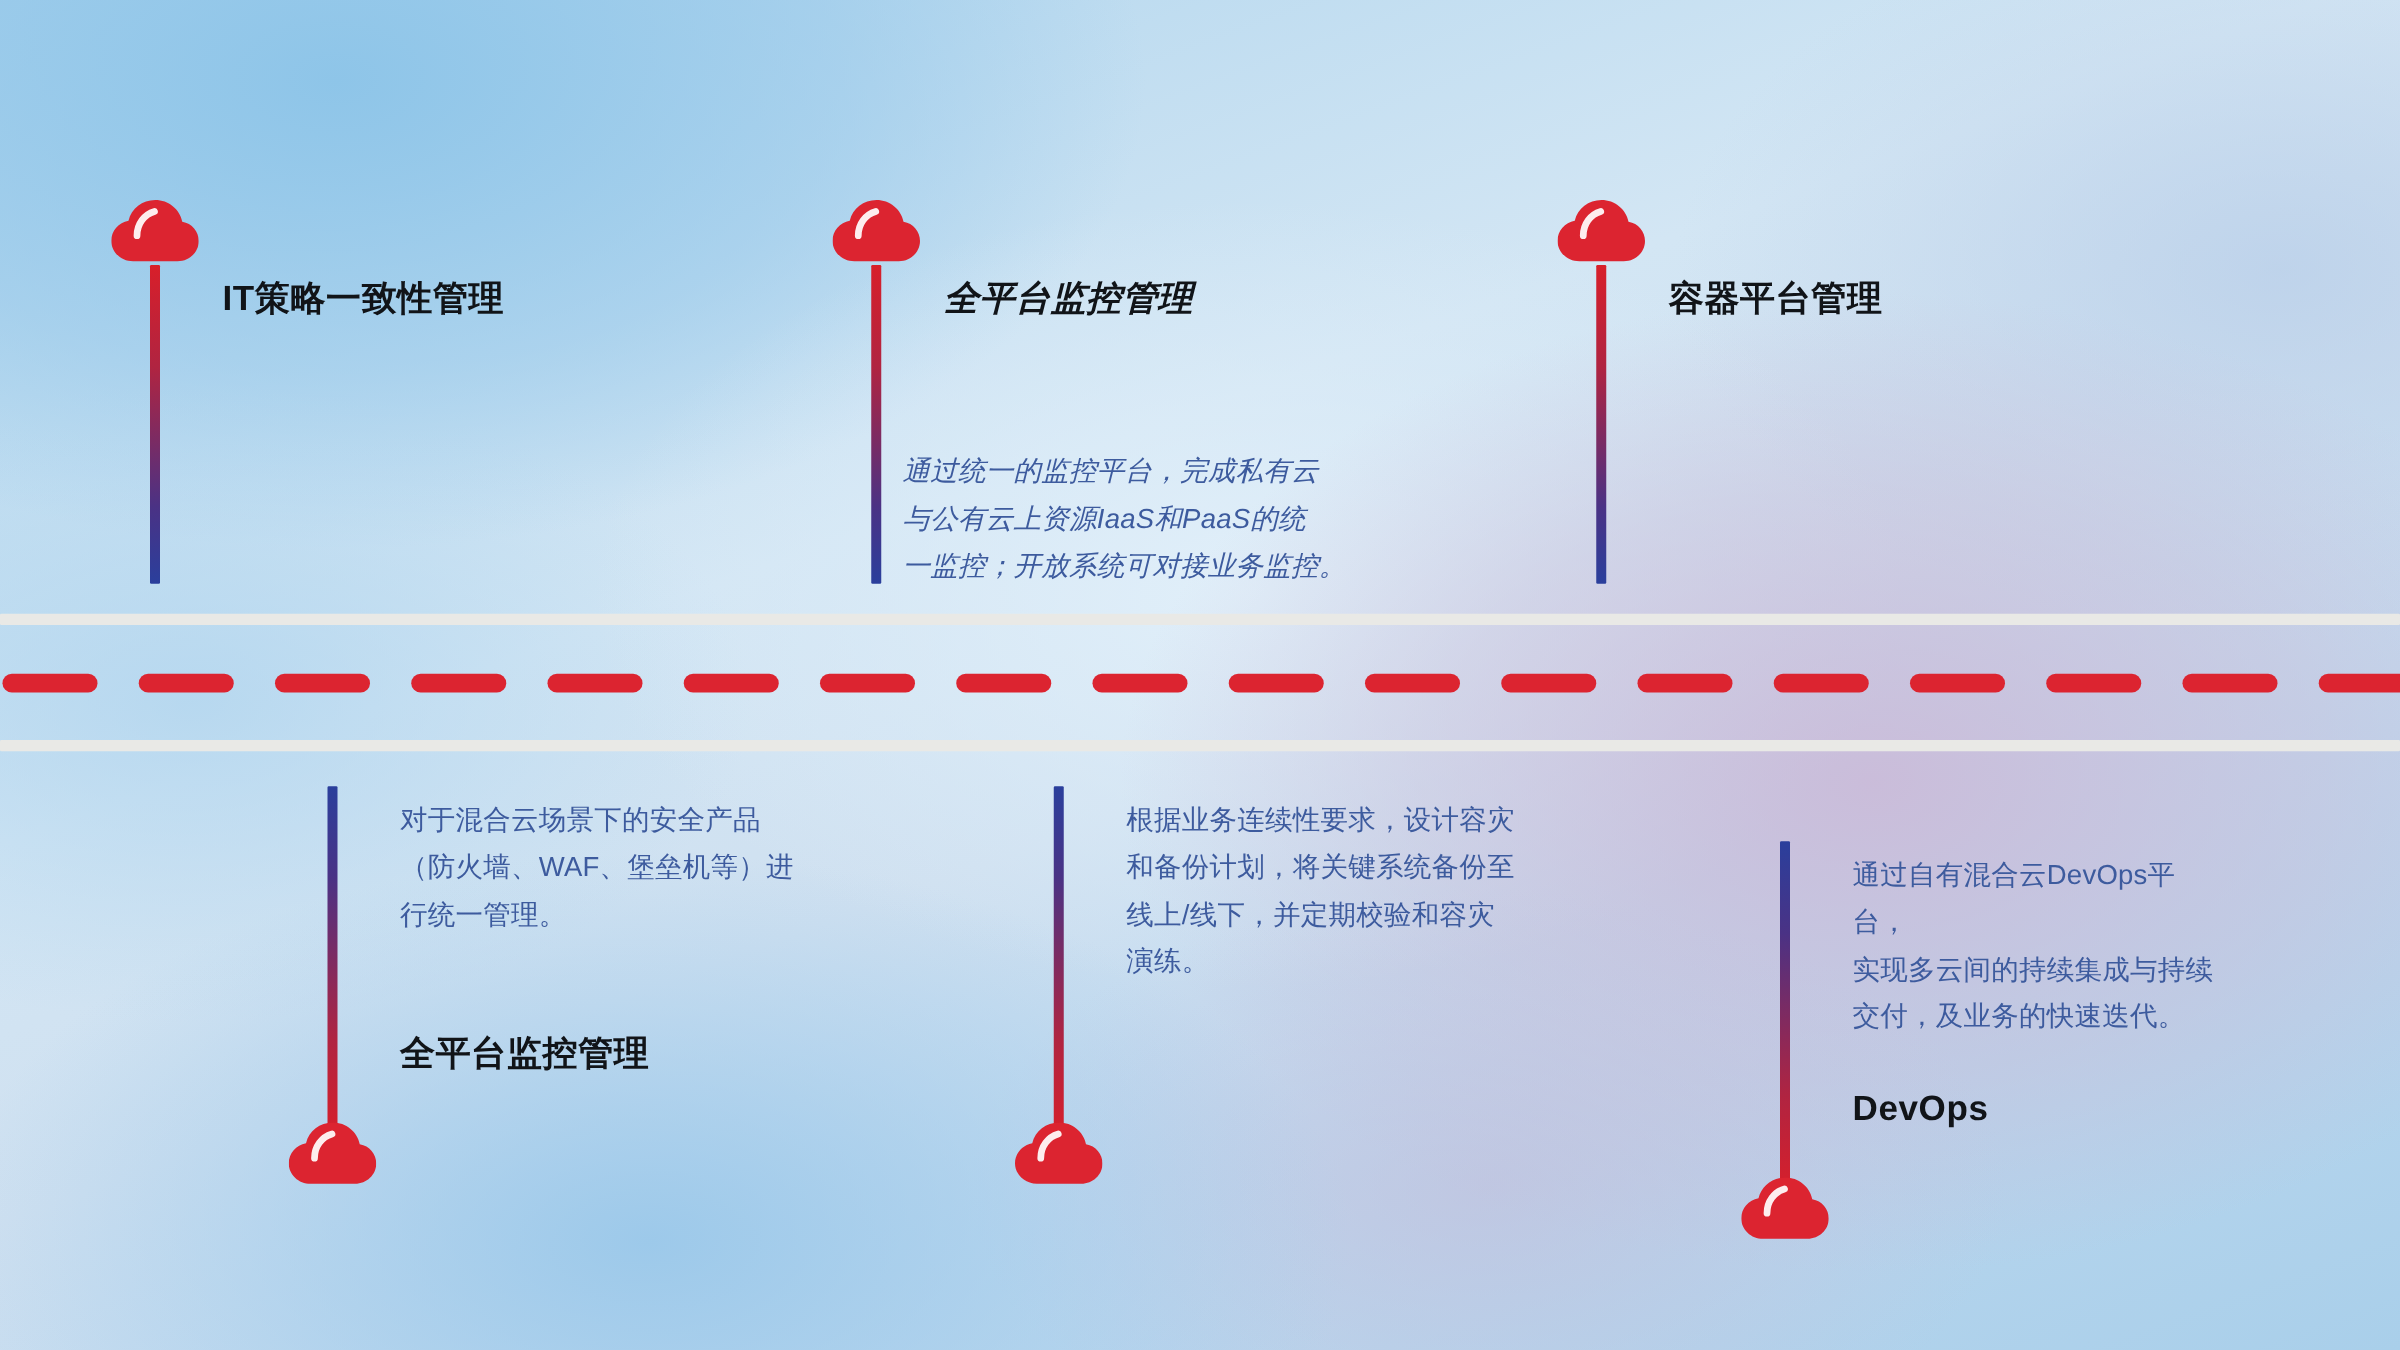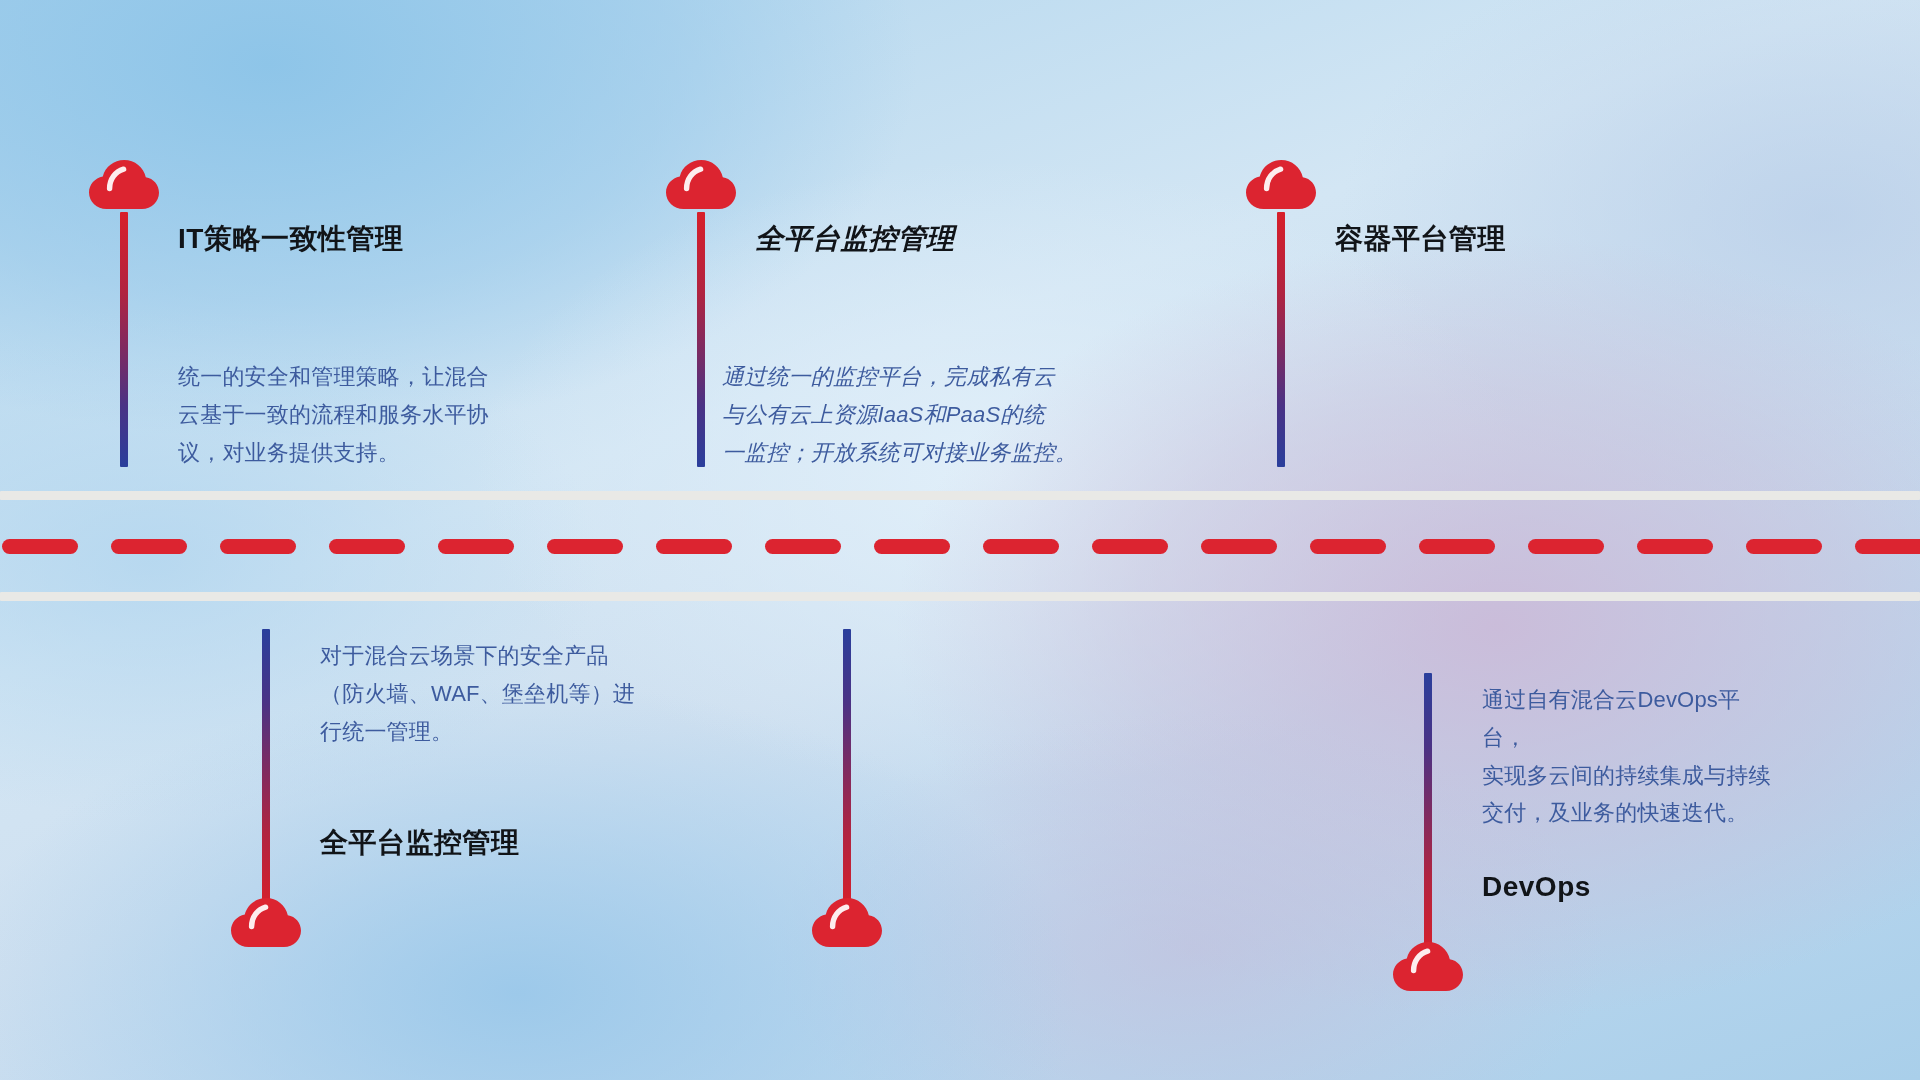--- a/index.html
+++ b/index.html
@@ -186,23 +186,20 @@
     <div class="cloud-icon" style="left: 89px; top: 160px;">
       <svg viewBox="0 0 70 50" xmlns="http://www.w3.org/2000/svg">
         <path d="M17.5 49 C7.8 49 0 41.6 0 32.5 C0 24.6 5.9 18 13.8 16.5
                  C16.1 6.9 24.9 0 35.2 0 C45.8 0 54.8 7.3 56.8 17.3
                  C64.6 18.6 70 25 70 32.8 C70 41.8 62.4 49 53 49 Z" fill="#dc2430"></path>
         <path d="M20.6 28.5 C20.6 19.1 26.4 11.6 34.6 9.2" fill="none" stroke="#ffffff" stroke-width="5.4" stroke-linecap="round" opacity="0.92"></path>
       </svg>
     </div>
     <div class="stem stem-top" style="left: 120px; top: 212px; height: 255px;"></div>
     <div class="col-heading" style="left: 178px; top: 222px;">IT策略一致性管理</div>
-    <div class="col-body" style="left: 178px; top: 358px;">统一的安全和管理策略，让混合
-云基于一致的流程和服务水平协
-议，对业务提供支持。</div>
   </div>
 
   <div class="col" id="top-col-1" style="left: 0px; top: 0px; width: 1700px; height: 500px; font-style: italic;">
     <div class="cloud-icon" style="left: 666px; top: 160px;">
       <svg viewBox="0 0 70 50" xmlns="http://www.w3.org/2000/svg">
         <path d="M17.5 49 C7.8 49 0 41.6 0 32.5 C0 24.6 5.9 18 13.8 16.5
                  C16.1 6.9 24.9 0 35.2 0 C45.8 0 54.8 7.3 56.8 17.3
                  C64.6 18.6 70 25 70 32.8 C70 41.8 62.4 49 53 49 Z" fill="#dc2430"></path>
         <path d="M20.6 28.5 C20.6 19.1 26.4 11.6 34.6 9.2" fill="none" stroke="#ffffff" stroke-width="5.4" stroke-linecap="round" opacity="0.92"></path>
       </svg>
@@ -263,20 +260,24 @@
         <path d="M17.5 49 C7.8 49 0 41.6 0 32.5 C0 24.6 5.9 18 13.8 16.5
                  C16.1 6.9 24.9 0 35.2 0 C45.8 0 54.8 7.3 56.8 17.3
                  C64.6 18.6 70 25 70 32.8 C70 41.8 62.4 49 53 49 Z" fill="#dc2430"></path>
         <path d="M20.6 28.5 C20.6 19.1 26.4 11.6 34.6 9.2" fill="none" stroke="#ffffff" stroke-width="5.4" stroke-linecap="round" opacity="0.92"></path>
       </svg>
     </div>
   </div>
 
   <div class="col" id="bot-col-1" style="left: 0px; top: 0px; width: 1920px; height: 1080px;">
     <div class="stem stem-bottom" style="left: 843px; top: 629px; height: 282px;"></div>
+    <div class="col-body" style="left: 901px; top: 637px;">根据业务连续性要求，设计容灾
+和备份计划，将关键系统备份至
+线上/线下，并定期校验和容灾
+演练。</div>
     <div class="cloud-icon" style="left: 812px; top: 898px;">
       <svg viewBox="0 0 70 50" xmlns="http://www.w3.org/2000/svg">
         <path d="M17.5 49 C7.8 49 0 41.6 0 32.5 C0 24.6 5.9 18 13.8 16.5
                  C16.1 6.9 24.9 0 35.2 0 C45.8 0 54.8 7.3 56.8 17.3
                  C64.6 18.6 70 25 70 32.8 C70 41.8 62.4 49 53 49 Z" fill="#dc2430"></path>
         <path d="M20.6 28.5 C20.6 19.1 26.4 11.6 34.6 9.2" fill="none" stroke="#ffffff" stroke-width="5.4" stroke-linecap="round" opacity="0.92"></path>
       </svg>
     </div>
   </div>
 

